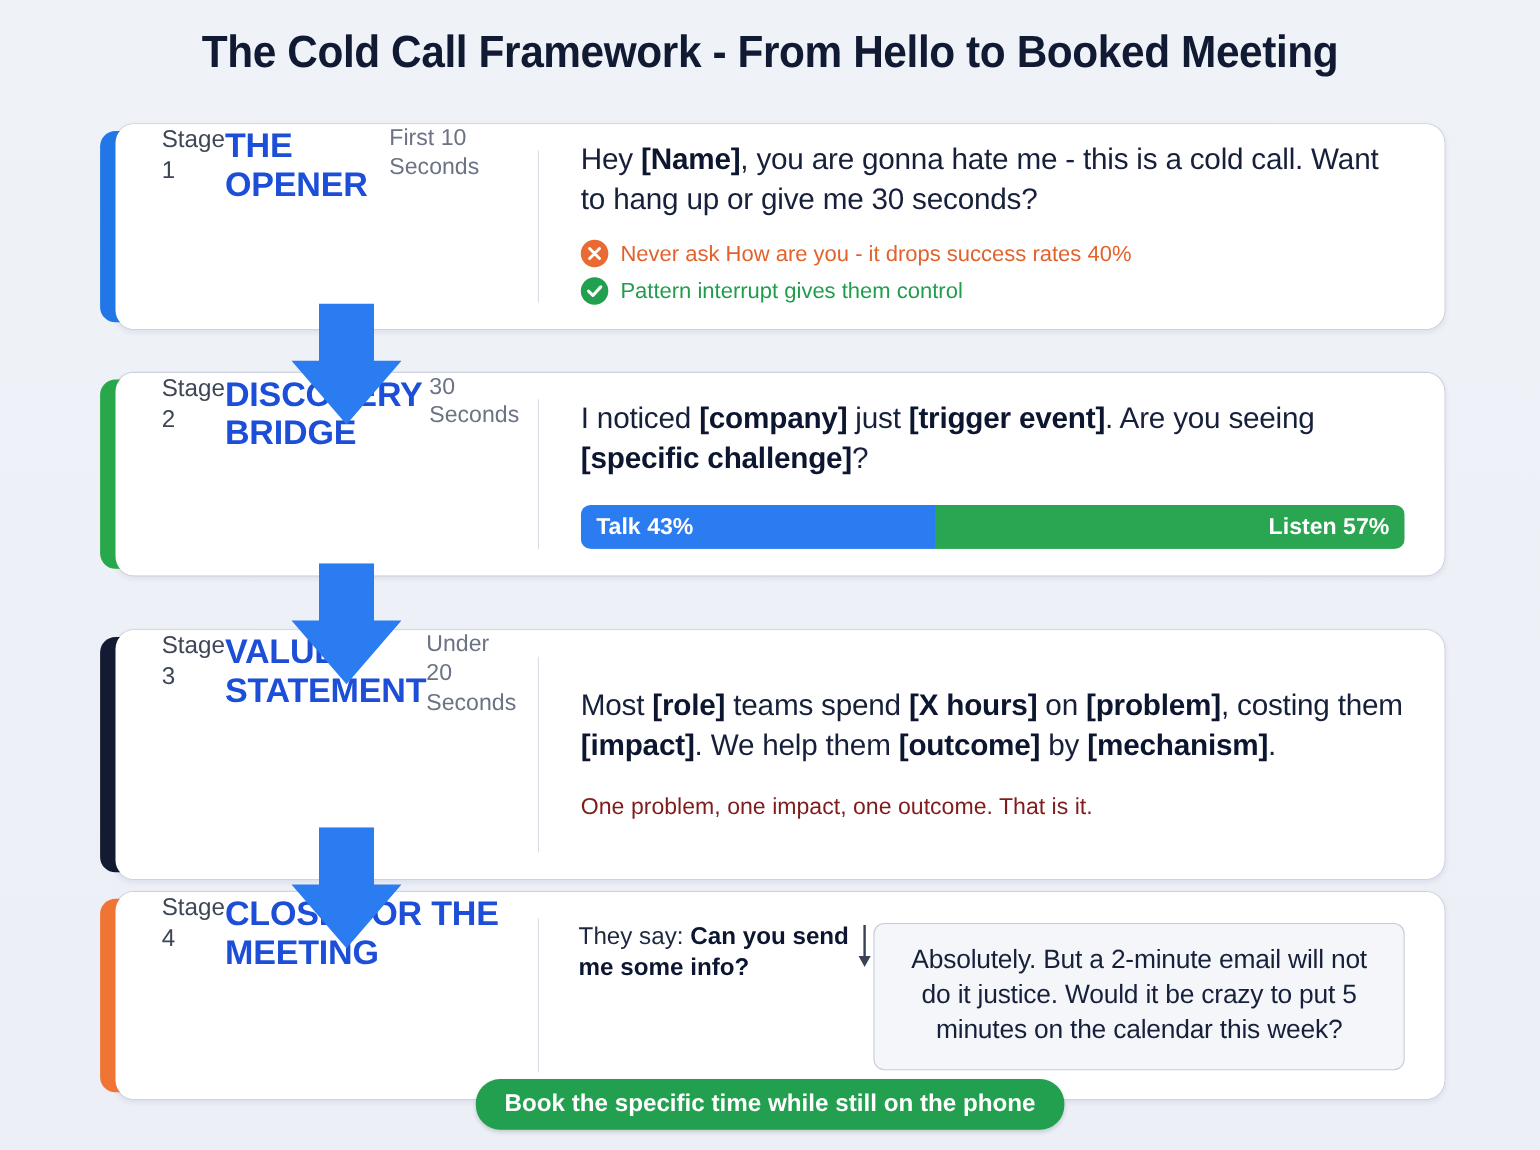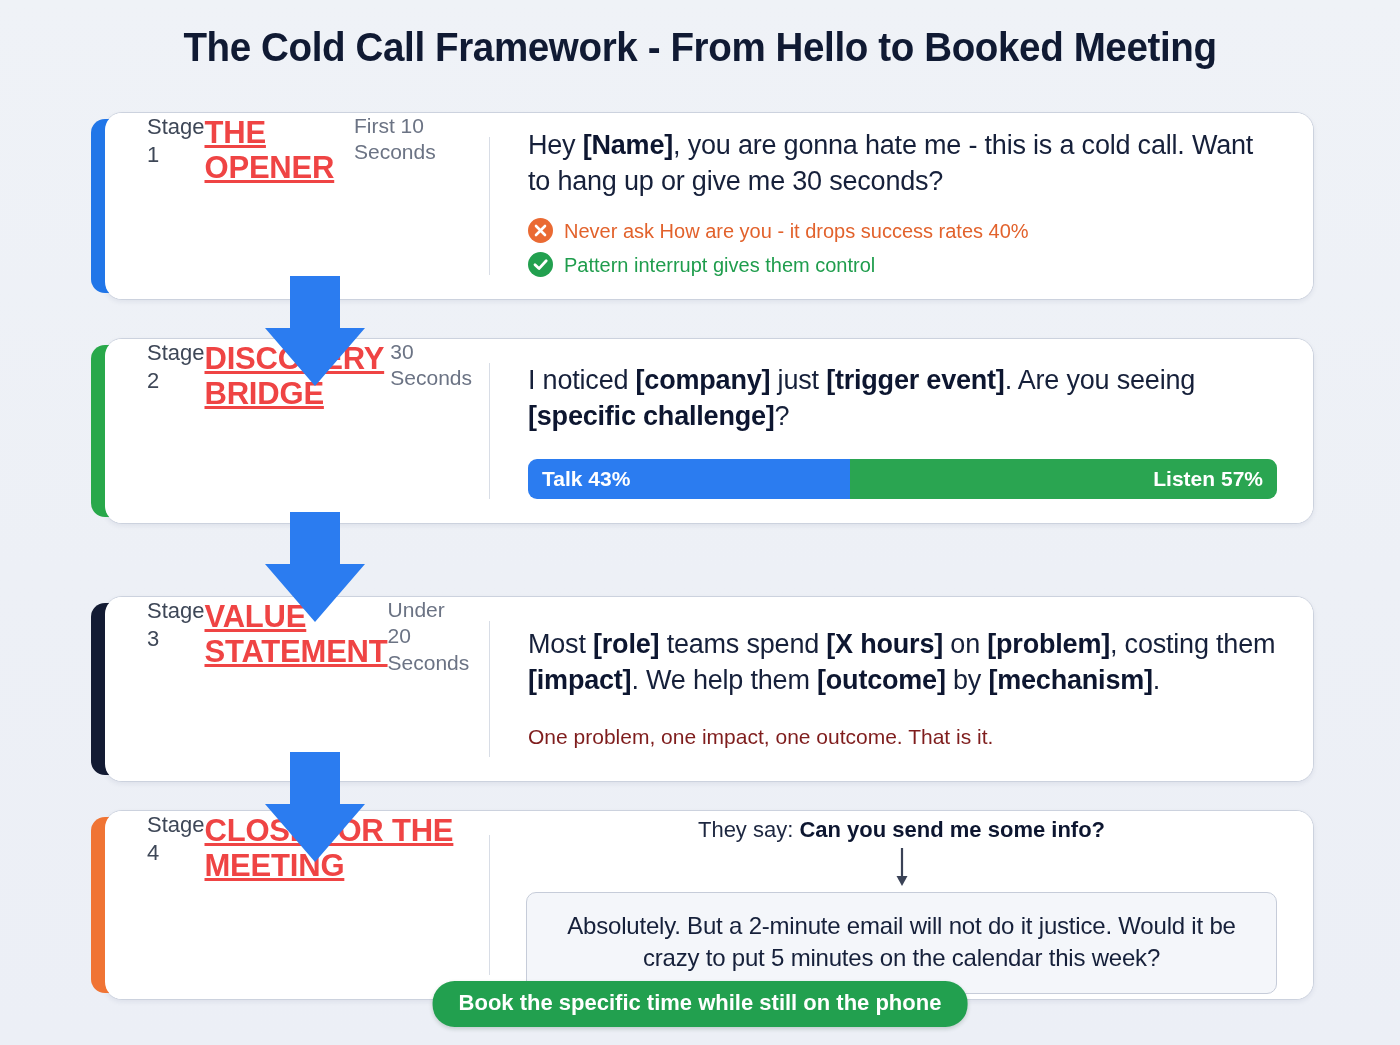--- a/index.html
+++ b/index.html
@@ -86,25 +86,24 @@
 
   .stage-kicker {
     font-size: 22px;
     color: #3e4757;
     line-height: 1.25;
     margin-bottom: 2px;
   }
   .stage-title {
     font-size: 31px;
     font-weight: 700;
-    color: #ef4444;
+    color: #1d4ed8;
     line-height: 1.13;
     letter-spacing: -0.2px;
     margin: 2px 0 3px;
-    text-decoration: underline;
   }
   .stage-sub {
     font-size: 21px;
     color: #6b7384;
     line-height: 1.25;
   }
 
   .right-col {
     flex: 1 1 auto;
     padding: 0 36px 0 38px;
@@ -176,22 +175,21 @@
   .note {
     margin-top: 24px;
     font-size: 21px;
     color: #7f1d1d;
     line-height: 1.3;
   }
 
   
   .objection-wrap {
     display: flex;
-    flex-direction: column;
-    align-items: center;
+    flex-direction: row;
     width: 100%;
   }
   .they-say {
     font-size: 22px;
     color: #1d2740;
     line-height: 1.3;
   }
   .they-say b { font-weight: 700; color: #0d1630; }
 
   .down-arrow-small {
@@ -305,21 +303,21 @@
       </div>
     </div>
   </div>
 
   <div class="connector" style="left:265px; top:512px;">
     <svg width="100" height="110" viewBox="0 0 100 110">
       <polygon points="25,0 75,0 75,52 100,52 50,110 0,52 25,52" fill="#2b7cf0"></polygon>
     </svg>
   </div>
 
-  <div class="card" style="left:104px; top:596px; width:1210px; height:186px;">
+  <div class="card" style="left:104px; top:572px; width:1210px; height:228px;">
     <div class="accent" style="background:#131b33;"></div>
     <div class="card-inner">
       <div class="left-col">
         <div class="stage-kicker">Stage 3</div>
         <div class="stage-title" style="max-width:235px;">VALUE STATEMENT</div>
         <div class="stage-sub">Under 20 Seconds</div>
       </div>
       <div class="right-col">
         <div class="script"><span>Most </span><b>[role]</b><span> teams spend </span><b>[X hours]</b><span> on </span><b>[problem]</b><span>, costing them </span><b>[impact]</b><span>. We help them </span><b>[outcome]</b><span> by </span><b>[mechanism]</b><span>.</span></div>
         <div class="note">One problem, one impact, one outcome. That is it.</div>

